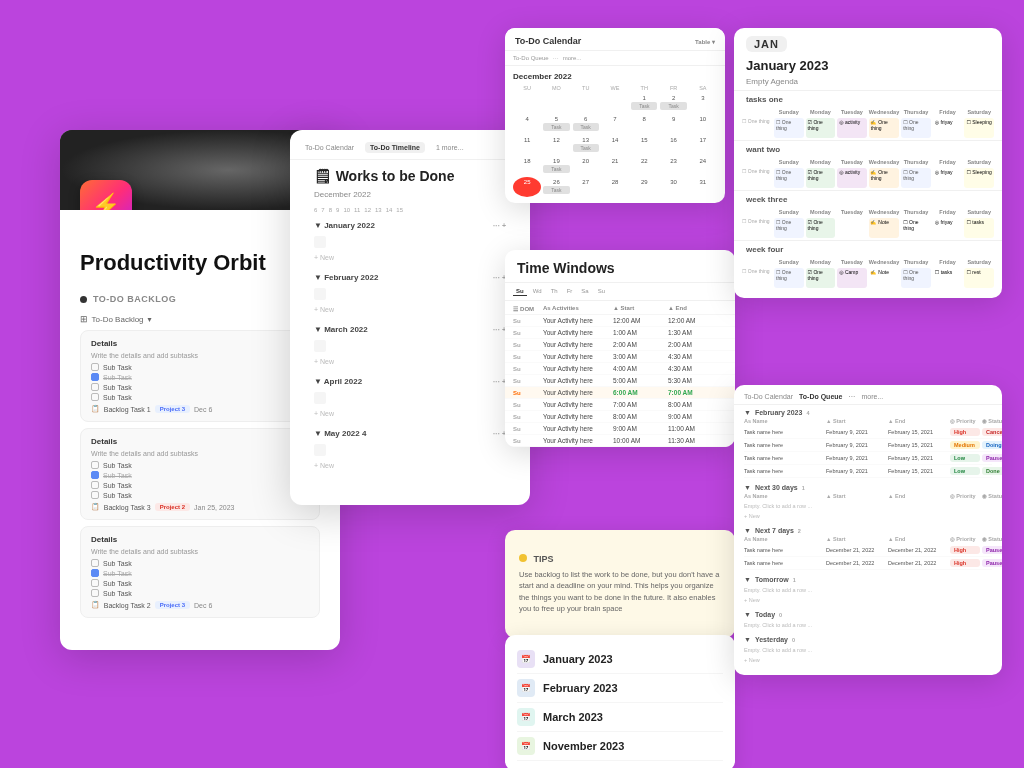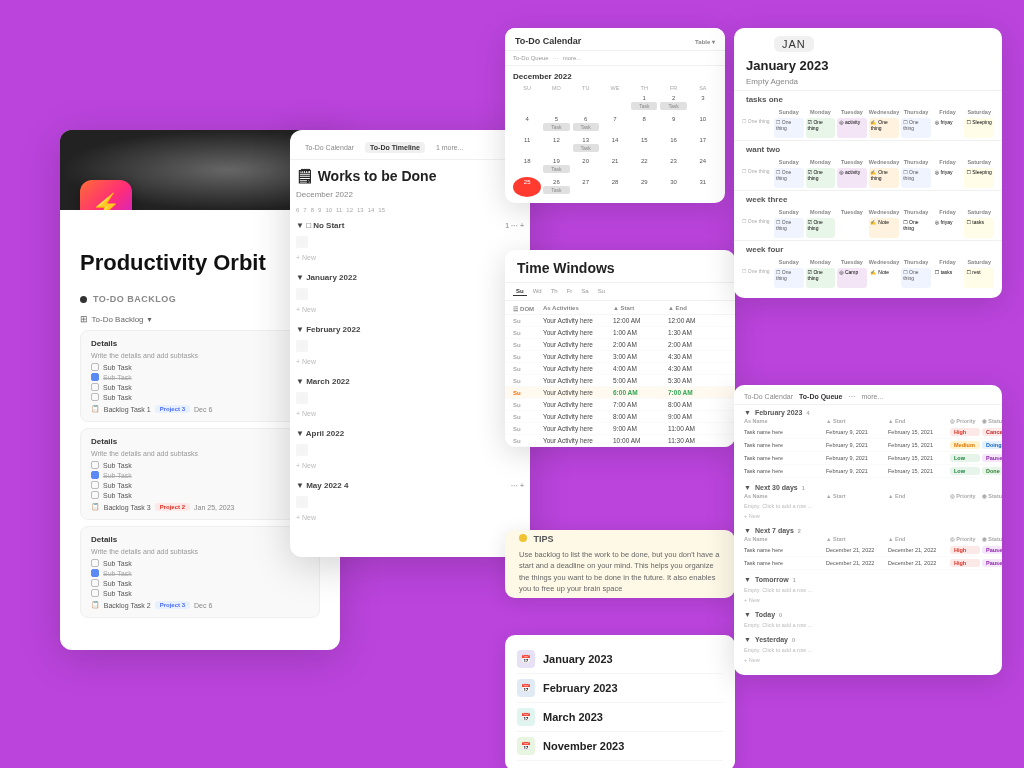--- a/index.html
+++ b/index.html
@@ -201,21 +201,21 @@
       padding: 2px 5px;
       border-radius: 4px;
     }
     .todo-tab.active {
       background: #f0f0f0;
       color: #333;
       font-weight: 600;
     }
 
     .todo-content {
-      padding: 8px 6px;
+      padding: 8px 24px;
     }
 
     .todo-page-title {
       font-size: 14px;
       font-weight: 700;
       color: #222;
       margin-bottom: 6px;
     }
     .todo-subtitle {
       font-size: 8px;
@@ -400,21 +400,21 @@
 
     
     .tips-panel {
       position: absolute;
       left: 505px;
       top: 530px;
       width: 230px;
       background: #fef9e7;
       border-radius: 10px;
       box-shadow: 0 4px 20px rgba(0,0,0,0.12);
-      padding: 4px 14px;
+      padding: 24px 14px;
     }
     .tips-dot {
       width: 8px;
       height: 8px;
       border-radius: 50%;
       background: #f1c232;
       display: inline-block;
       margin-right: 4px;
     }
     .tips-title { font-size: 9px; font-weight: 700; color: #555; margin-bottom: 5px; }
@@ -471,24 +471,23 @@
       display: flex;
       align-items: center;
       justify-content: space-between;
       padding: 8px 12px 4px;
     }
     .wp-jan-badge {
       background: #f0f0f0;
       border-radius: 6px;
       padding: 2px 8px;
       font-size: 11px;
-      font-weight: 400;
+      font-weight: 700;
       color: #333;
       letter-spacing: 1px;
-      margin-left: 28px;
     }
     .wp-month-title {
       font-size: 13px;
       font-weight: 700;
       color: #222;
       padding: 2px 12px 4px;
     }
     .wp-subtitle {
       font-size: 8px;
       color: #888;
@@ -717,30 +716,20 @@
         <span>8</span>
         <span>9</span>
         <span>10</span>
         <span>11</span>
         <span>12</span>
         <span>13</span>
         <span>14</span>
         <span>15</span>
     </div>
 
-    <div class="todo-month-group">
-      <div class="todo-month-header">
-        <span>▼ □ No Start</span>
-        <span class="todo-month-actions">1 ··· +</span>
-      </div>
-      <div class="todo-empty-row">
-          <div class="todo-empty-box"></div>
-        </div>
-      <div class="todo-new-row">+ New</div>
-    </div>
 
     <div class="todo-month-group">
       <div class="todo-month-header">
         <span>▼ January 2022</span>
         <span class="todo-month-actions">··· +</span>
       </div>
       <div class="todo-empty-row">
           <div class="todo-empty-box"></div>
         </div>
       <div class="todo-new-row">+ New</div>

